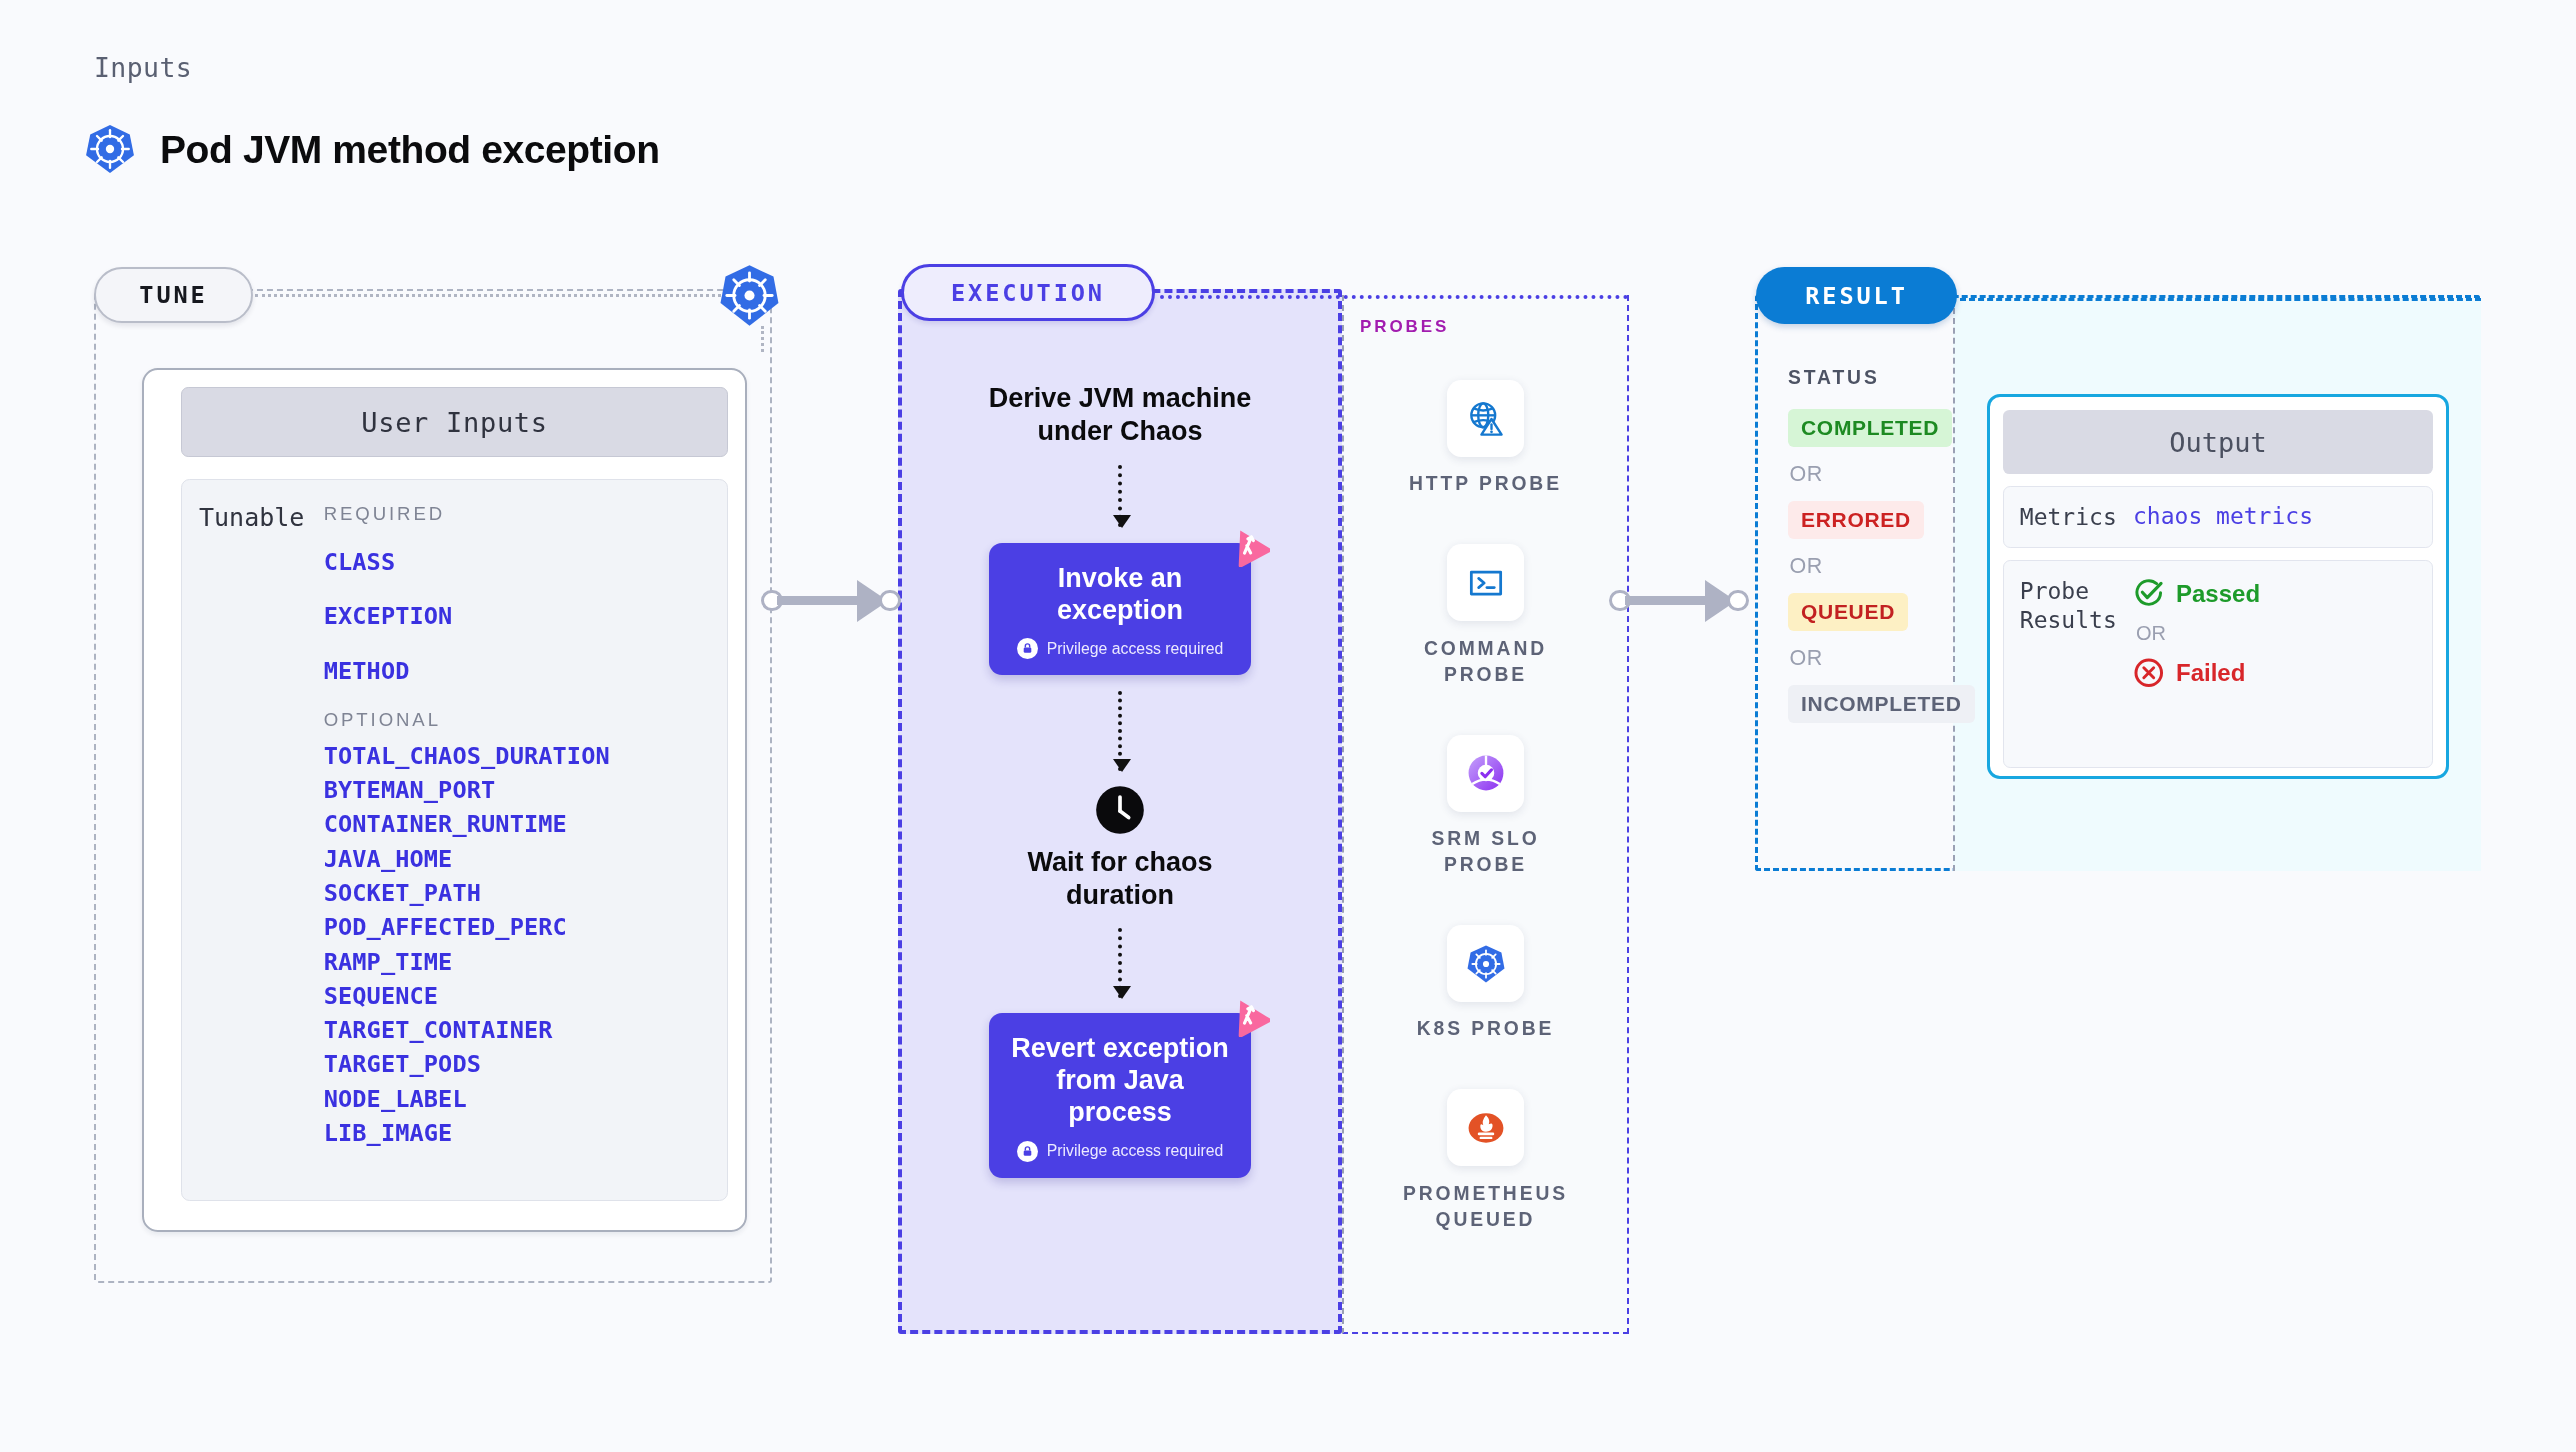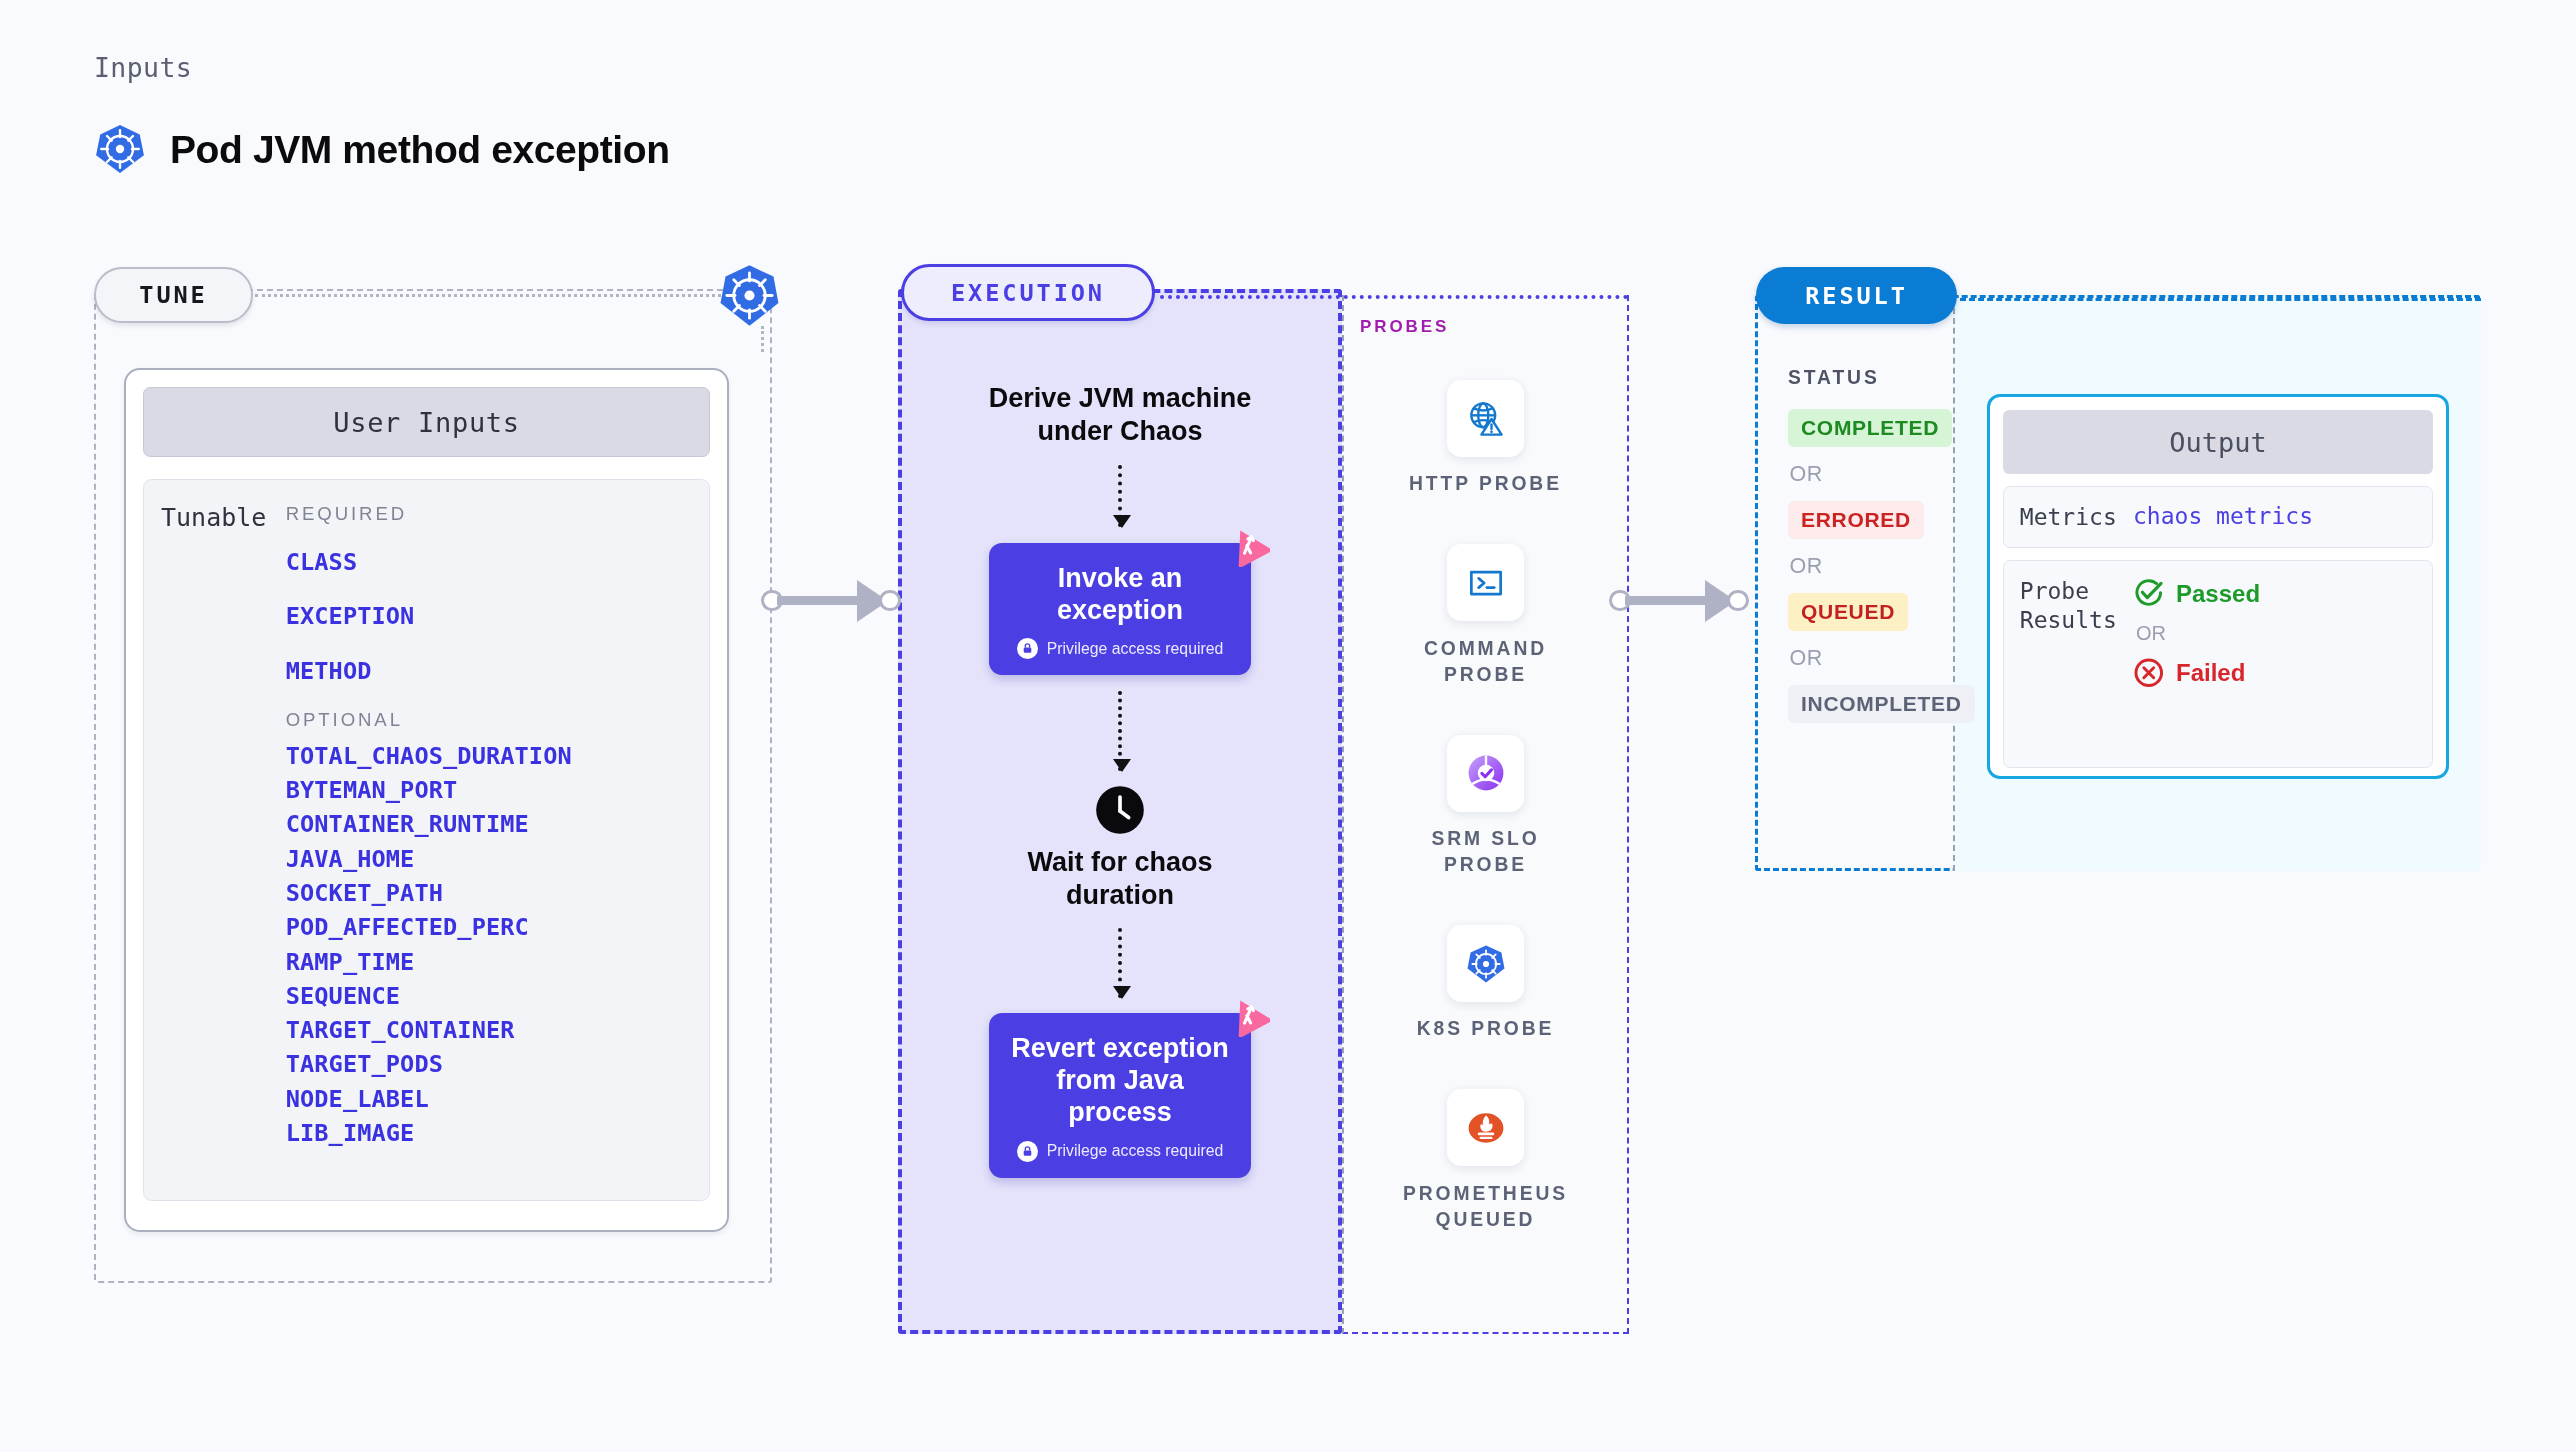--- a/index.html
+++ b/index.html
@@ -11,21 +11,21 @@
   }
   #page { position: relative; width: 2576px; height: 1452px; }
 
   
   #fault-label {
     position: absolute; left: 94px; top: 52px;
     font-family: "DejaVu Sans Mono", monospace;
     font-size: 26.5px; color: #5a6072; letter-spacing: 0.4px;
   }
   #fault-title-row {
-    position: absolute; left: 94px; top: 123px;
+    position: absolute; left: 84px; top: 123px;
     display: flex; align-items: center; gap: 24px;
   }
   #fault-title {
     font-size: 39px; font-weight: 700; color: #0b0b0d;
     letter-spacing: -0.4px;
   }
 
   
   .panel { position: absolute; }
   .pill {
@@ -49,23 +49,24 @@
   }
   #tune-dash {
     position: absolute; left: 255px; top: 294px; width: 491px; height: 0;
     border-top: 3.6px dotted #b0b5c3;
   }
   #k8s-top-icon { position: absolute; left: 718px; top: 264px; width: 63px; height: 63px; z-index: 7; }
   #k8s-stub { position: absolute; left: 761px; top: 326px; width: 0; height: 26px; border-left: 3.6px dotted #b0b5c3; }
 
   
   #user-inputs-card {
-    position: absolute; left: 124px; top: 368px; width: 605px; height: 864px;
+    position: absolute; left: 142px; top: 368px; width: 605px; height: 864px;
     background: #ffffff; border: 2.9px solid #a9afbd; border-radius: 15.8px;
     box-shadow: 0 2.1px 5px rgba(20,24,50,.07);
+    padding-left: 20px;
   }
   #user-inputs-header {
     margin: 17px 17px 0 17px; height: 70px;
     background: #d9dae4; border: 1.4px solid #c6c8d4; border-radius: 7.2px;
     display: flex; align-items: center; justify-content: center;
     font-family: "DejaVu Sans Mono", monospace;
     font-size: 27px; color: #30333f; letter-spacing: 0.7px;
   }
   #tunable-box {
     margin: 21.5px 17px 17px 17px; height: 722px;

